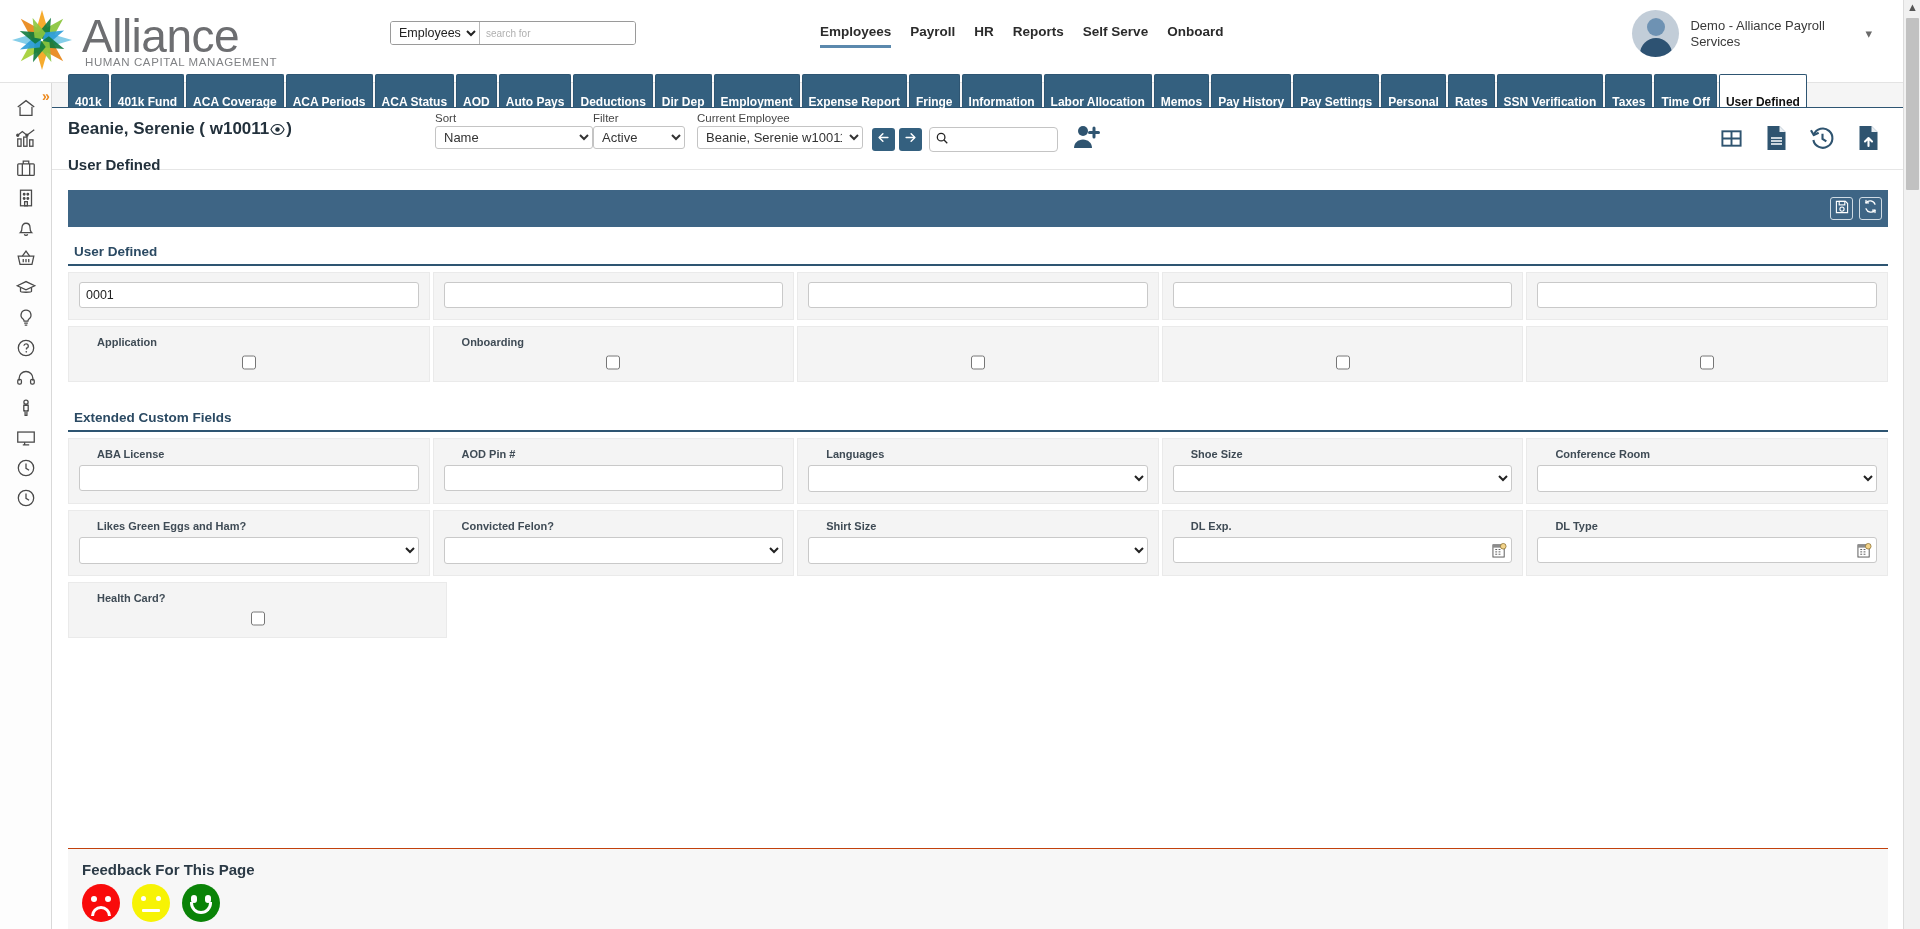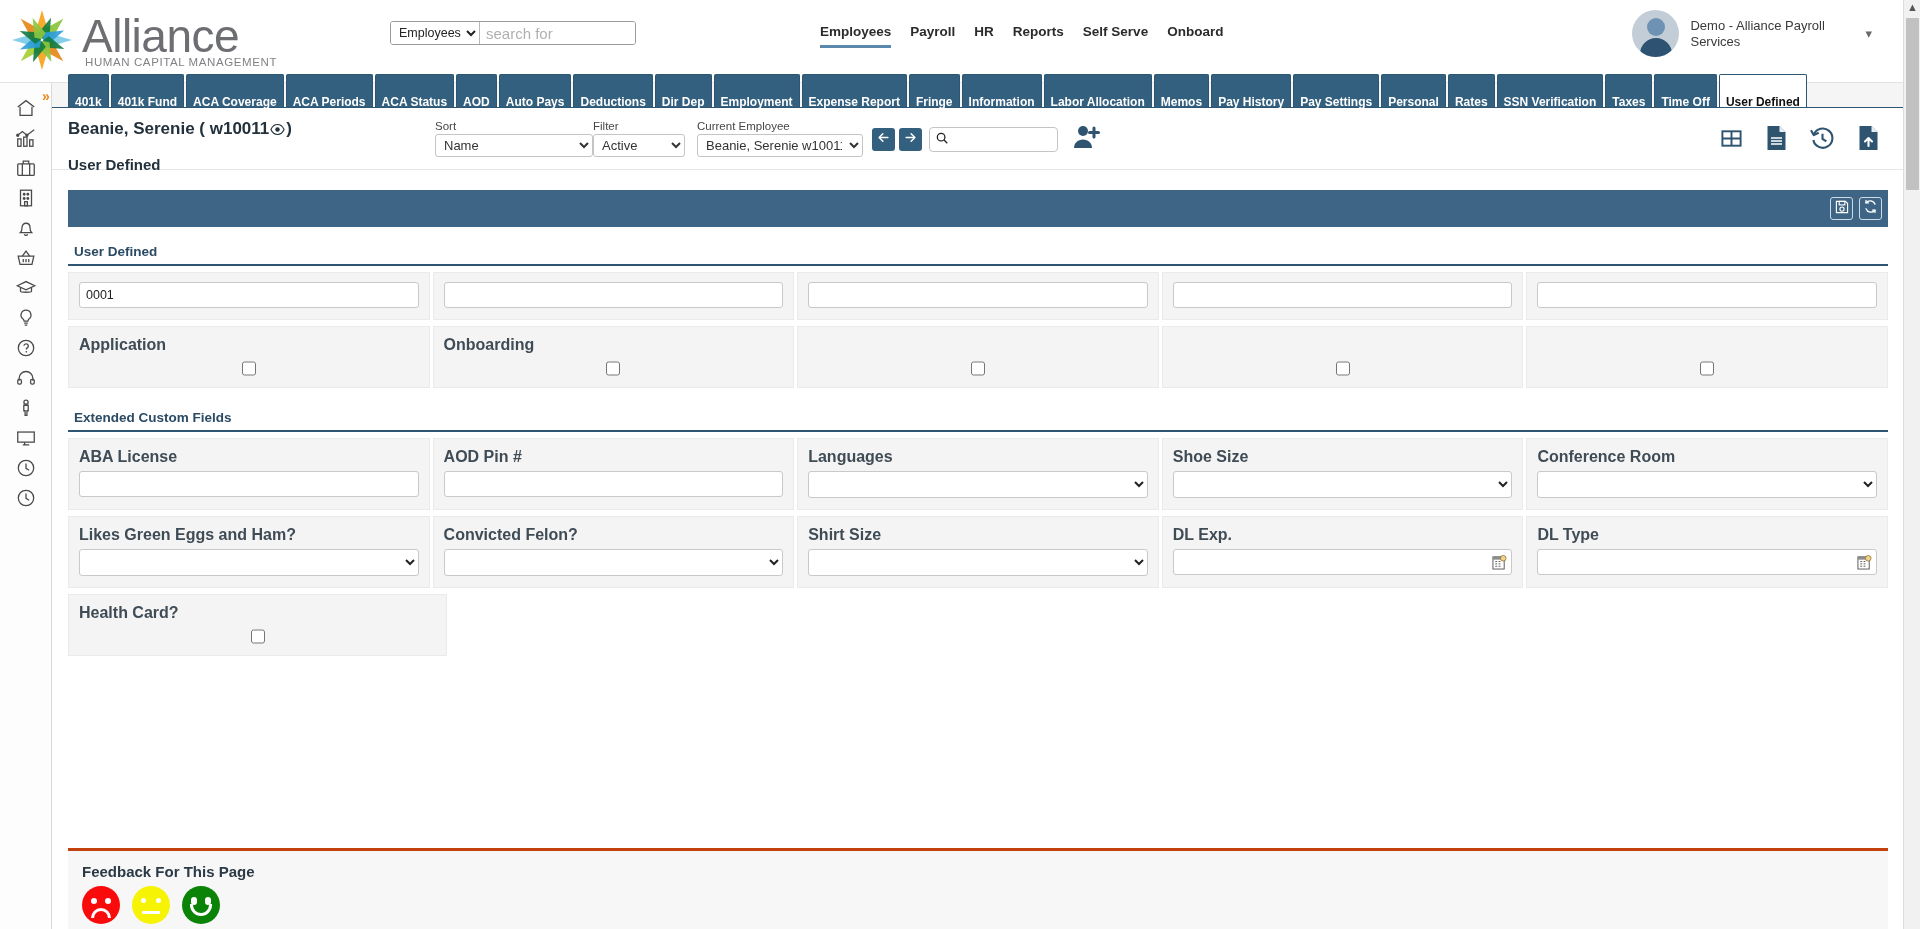--- a/index.html
+++ b/index.html
@@ -37,21 +37,21 @@
     display:flex; height:24px; border:1px solid #9a9a9a; border-radius:3px; overflow:hidden;
     background:#fff;
   }
   .searchgroup select {
     border:none; border-right:1px solid #b9b9b9; height:22px;
     font-size:12.5px; font-family:"Liberation Sans", sans-serif; color:#222;
     padding:0 2px 0 4px; background:#fff; outline:none;
   }
   .searchgroup input {
     border:none; width:155px; height:22px; padding:0 6px;
-    font-size:15px; font-family:"Liberation Sans", sans-serif; color:#333; outline:none;
+    font-size:10px; font-family:"Liberation Sans", sans-serif; color:#333; outline:none;
   }
   .searchgroup input::placeholder { color:#b0b0b0; }
 
   
   .mainnav { position:absolute; left:820px; top:24px; display:flex; gap:19px; align-items:flex-start; }
   .mainnav a {
     font-size:13.5px; font-weight:bold; color:#2b2b2b; text-decoration:none;
     padding-bottom:5px; line-height:16px;
   }
   .mainnav a.active { border-bottom:3px solid #5b89ad; }
@@ -97,21 +97,21 @@
 
   
   .content { position:absolute; left:52px; top:108px; width:1851px; height:821px; background:#fff; }
 
   .emp-head { position:relative; height:62px; border-bottom:1px solid #e6e6e6; background:#fff; }
   .emp-name {
     position:absolute; left:16px; top:11px; font-size:17px; font-weight:bold; color:#23313c;
   }
   .eye { display:inline-block; vertical-align:-2px; margin:0 1px; }
 
-  .ctrl { position:absolute; top:12px; }
+  .ctrl { position:absolute; top:4px; }
   .ctrl label { display:block; font-size:11.5px; color:#464646; margin-bottom:2px; }
   .ctrl select {
     height:23px; font-size:13px; font-family:"Liberation Sans", sans-serif; color:#333;
     border:1px solid #c4c4c4; border-radius:3px; background:#fff; padding:0 4px; outline:none;
   }
   .c-sort  { left:383px; }  .c-sort select  { width:158px; }
   .c-filter{ left:541px; }  .c-filter select{ width:92px; }
   .c-cur   { left:645px; }  .c-cur select   { width:166px; }
 
   .navbtn {
@@ -149,35 +149,35 @@
   .sec-title {
     font-size:13.5px; font-weight:bold; color:#2b4a63;
     padding:0 0 5px 6px; border-bottom:2px solid #2e5572;
   }
 
   .row { display:flex; gap:3px; margin-top:6px; }
   .cell {
     background:#f4f4f4; border:1px solid #eaeaea; padding:9px 10px 11px 10px;
     flex:1 1 0; min-width:0;
   }
-  .cell .flabel { font-size:16px; font-weight:bold; color:#3f4b55; margin-bottom:5px; white-space:nowrap; }
+  .cell .flabel { font-size:11px; font-weight:bold; color:#3f4b55; margin-bottom:5px; white-space:nowrap;margin-left:18px; }
   .cell input.txt, .cell select.sel {
     width:100%; height:26px; border:1px solid #c9c9c9; border-radius:3px;
     font-size:12.5px; font-family:"Liberation Sans", sans-serif; color:#222;
     padding:0 6px; background:#fff; outline:none;
   }
   .cell select.sel { height:27px; }
   .cell .cbwrap { display:flex; justify-content:center; padding-top:2px; }
   .cell input[type=checkbox] { width:14px; height:15px; margin:0; }
   .datewrap { position:relative; }
   .datewrap input.txt { padding-right:26px; }
   .cal-ico { position:absolute; right:5px; top:5px; }
 
   
-  .feedback { position:absolute; left:16px; top:740px; width:1820px; height:81px; background:#f7f7f7; border-top:3px solid #c2410c;}
+  .feedback { position:absolute; left:16px; top:740px; width:1820px; height:81px; background:#f7f7f7; border-top:1px solid #c2410c;}
   .fb-title { font-size:15px; font-weight:bold; color:#2b3a46; padding:12px 0 0 14px; }
   .faces { display:flex; gap:12px; padding:6px 0 0 14px; }
   .face { width:38px; height:38px; border-radius:50%; position:relative; cursor:pointer; }
   .face.red { background:#f90b0b; }
   .face.yellow { background:#f7f304; }
   .face.green { background:#0a8307; }
   .face .eyeL, .face .eyeR { position:absolute; width:6px; height:8px; border-radius:3px; background:#fff; top:11px; }
   .face .eyeL { left:9px; } .face .eyeR { right:9px; }
   .face.red .eyeL, .face.red .eyeR { width:6px; height:6px; border-radius:50%; top:12px; }
   .face.yellow .eyeL, .face.yellow .eyeR { width:5px; height:5px; border-radius:50%; top:12px; }

